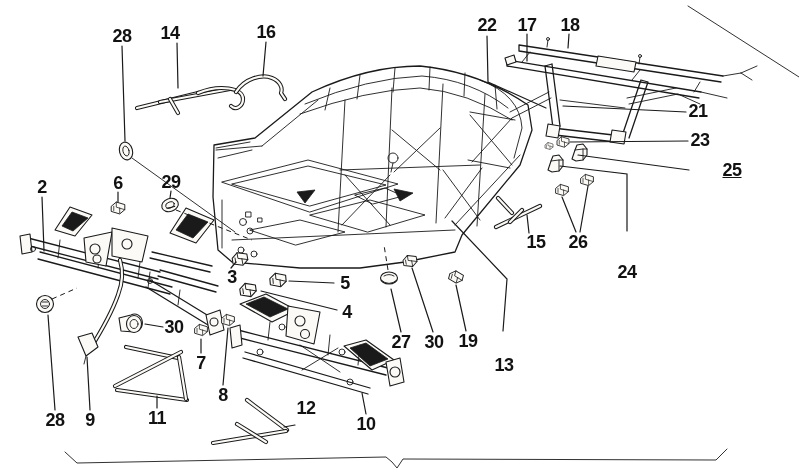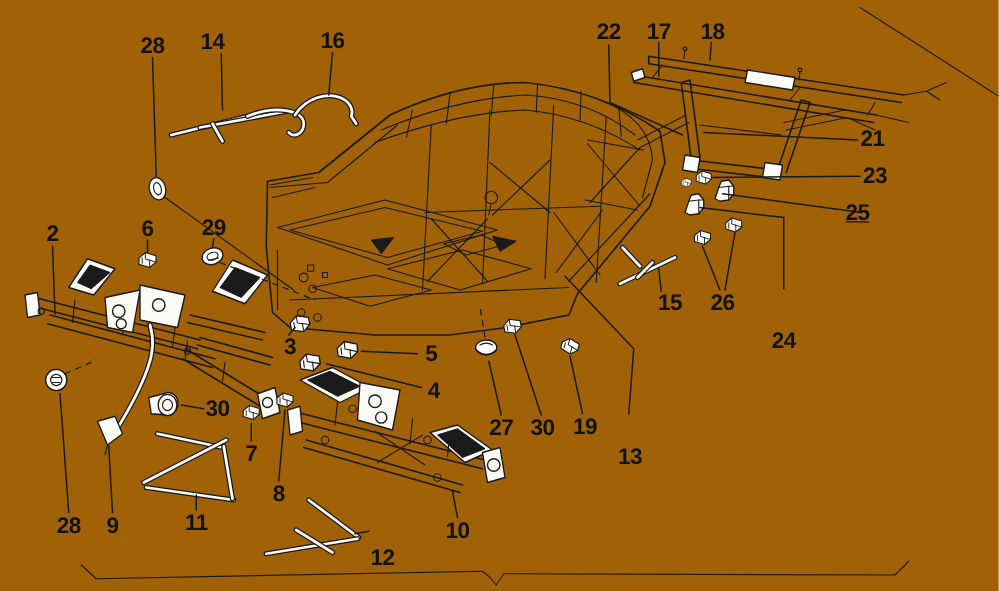--- a/index.html
+++ b/index.html
@@ -1,18 +1,18 @@
 <!DOCTYPE html>
 <html><head>
 <meta charset="utf-8">
 <style>
   html,body{margin:0;padding:0;background:#e8e6e2;}
   .stage{
     position:relative;width:799px;height:473px;overflow:hidden;
-    background:#a16207;
+    background:#ffffff;
     font-family:"Liberation Sans",sans-serif;
   }
   svg{position:absolute;left:0;top:0;}
   .callout{
     position:absolute;transform:translate(-50%,-50%);
     font-family:"Liberation Sans",sans-serif;
     font-weight:bold;font-size:18px;line-height:1;
     color:#121212;letter-spacing:-0.5px;white-space:nowrap;
   }
   
@@ -318,37 +318,37 @@
 
 <div id="callouts">
       <div class="callout" style="left: 122px; top: 36px;">28</div>
       <div class="callout" style="left: 170px; top: 33px;">14</div>
       <div class="callout" style="left: 266px; top: 32px;">16</div>
       <div class="callout" style="left: 487px; top: 25px;">22</div>
       <div class="callout" style="left: 527px; top: 25px;">17</div>
       <div class="callout" style="left: 570px; top: 25px;">18</div>
       <div class="callout" style="left: 698px; top: 111px;">21</div>
       <div class="callout" style="left: 700px; top: 140px;">23</div>
-      <div class="callout" style="left: 686px; top: 170px; text-decoration: underline;">25</div>
+      <div class="callout" style="left: 732px; top: 170px; text-decoration: underline;">25</div>
       <div class="callout" style="left: 42px; top: 187px;">2</div>
       <div class="callout" style="left: 118px; top: 183px;">6</div>
       <div class="callout" style="left: 171px; top: 182px;">29</div>
       <div class="callout" style="left: 536px; top: 242px;">15</div>
       <div class="callout" style="left: 578px; top: 242px;">26</div>
       <div class="callout" style="left: 627px; top: 241px; margin-top: 31px;">24</div>
       <div class="callout" style="left: 232px; top: 277px;">3</div>
       <div class="callout" style="left: 345px; top: 283px;">5</div>
       <div class="callout" style="left: 347px; top: 312px;">4</div>
       <div class="callout" style="left: 174px; top: 327px;">30</div>
       <div class="callout" style="left: 201px; top: 363px;">7</div>
       <div class="callout" style="left: 401px; top: 342px;">27</div>
       <div class="callout" style="left: 434px; top: 342px;">30</div>
       <div class="callout" style="left: 468px; top: 341px;">19</div>
       <div class="callout" style="left: 504px; top: 341px; margin-top: 24px;">13</div>
       <div class="callout" style="left: 223px; top: 395px;">8</div>
       <div class="callout" style="left: 55px; top: 420px;">28</div>
       <div class="callout" style="left: 90px; top: 420px;">9</div>
       <div class="callout" style="left: 157px; top: 418px;">11</div>
-      <div class="callout" style="left: 306px; top: 408px; margin-top: 38px;">12</div>
+      <div class="callout" style="left: 306px; top: 408px;">12</div>
       <div class="callout" style="left: 366px; top: 424px;">10</div>
     </div>
 
 </div>
 
 </body></html>

